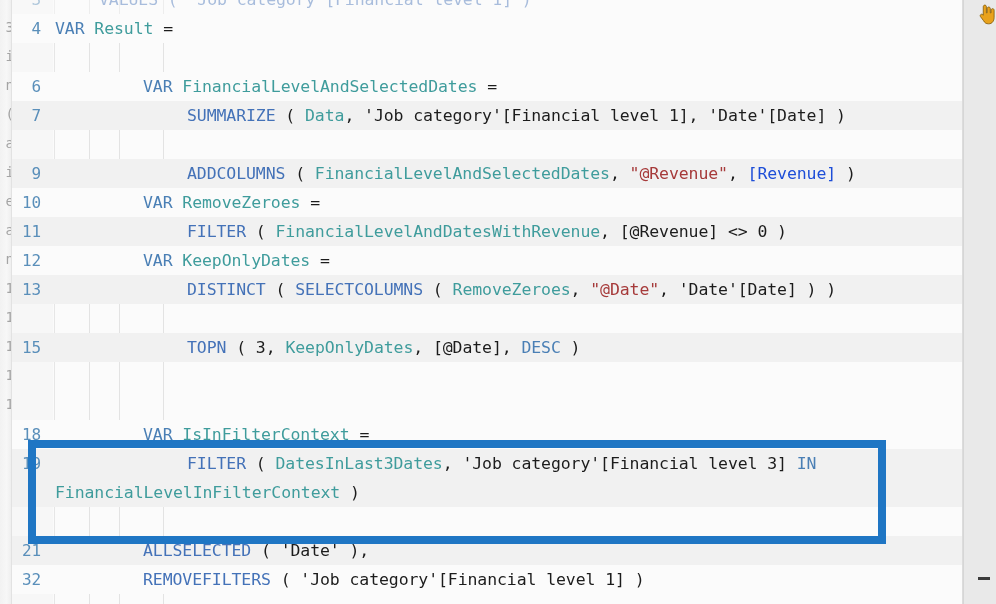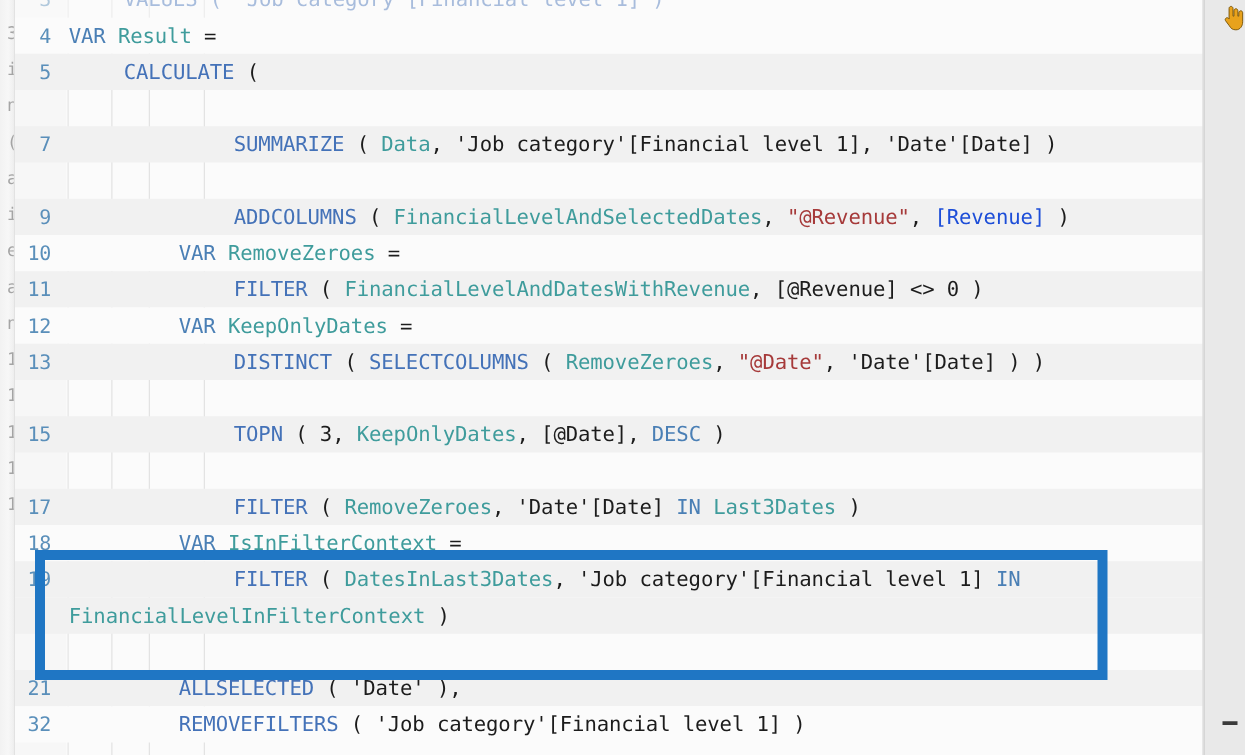--- a/index.html
+++ b/index.html
@@ -211,31 +211,30 @@
     <div class="indent-guide" style="left:78px"></div>
     <div class="indent-guide" style="left:108px"></div>
     <div class="indent-guide" style="left:152px"></div>
 
     <div class="gutter"></div>
     <div class="gutter-sep"></div>
 
     <div class="code-layer" id="code-layer">
         <div class="line white" style="top: -15px; opacity: 0.45;"><span class="num">3</span><span class="code fn" style="padding-left: 52px;">VALUES ( 'Job category'[Financial level 1] )</span></div>
         <div class="line white" style="top: 14px;"><span class="num">4</span><span class="code" style="padding-left: 8px;"><span class="kw">VAR</span><span class="txt"> </span><span class="var">Result</span><span class="txt"> = </span></span></div>
-        <div class="line alt" style="top: 43px;"><span class="num">5</span><span class="code" style="padding-left: 52px;"><span class="fn">CALCULATE</span><span class="txt"> (</span></span></div>
+        <div class="line white" style="top: 72px;"><span class="num">6</span><span class="code" style="padding-left: 96px;"><span class="kw">VAR</span><span class="txt"> </span><span class="var">FinancialLevelAndSelectedDates</span><span class="txt"> =</span></span></div>
         <div class="line alt" style="top: 101px;"><span class="num">7</span><span class="code" style="padding-left: 140px;"><span class="fn">SUMMARIZE</span><span class="txt"> ( </span><span class="var">Data</span><span class="txt">, 'Job category'[Financial level 1], 'Date'[Date] )</span></span></div>
         <div class="line alt" style="top: 159px;"><span class="num">9</span><span class="code" style="padding-left: 140px;"><span class="fn">ADDCOLUMNS</span><span class="txt"> ( </span><span class="var">FinancialLevelAndSelectedDates</span><span class="txt">, </span><span class="str">"@Revenue"</span><span class="txt">, </span><span class="meas">[Revenue]</span><span class="txt"> )</span></span></div>
         <div class="line white" style="top: 188px;"><span class="num">10</span><span class="code" style="padding-left: 96px;"><span class="kw">VAR</span><span class="txt"> </span><span class="var">RemoveZeroes</span><span class="txt"> =</span></span></div>
         <div class="line alt" style="top: 217px;"><span class="num">11</span><span class="code" style="padding-left: 140px;"><span class="fn">FILTER</span><span class="txt"> ( </span><span class="var">FinancialLevelAndDatesWithRevenue</span><span class="txt">, [@Revenue] &lt;&gt; </span><span class="numl">0</span><span class="txt"> )</span></span></div>
         <div class="line white" style="top: 246px;"><span class="num">12</span><span class="code" style="padding-left: 96px;"><span class="kw">VAR</span><span class="txt"> </span><span class="var">KeepOnlyDates</span><span class="txt"> =</span></span></div>
         <div class="line alt" style="top: 275px;"><span class="num">13</span><span class="code" style="padding-left: 140px;"><span class="fn">DISTINCT</span><span class="txt"> ( </span><span class="fn">SELECTCOLUMNS</span><span class="txt"> ( </span><span class="var">RemoveZeroes</span><span class="txt">, </span><span class="str">"@Date"</span><span class="txt">, 'Date'[Date] ) )</span></span></div>
         <div class="line alt" style="top: 333px;"><span class="num">15</span><span class="code" style="padding-left: 140px;"><span class="fn">TOPN</span><span class="txt"> ( </span><span class="numl">3</span><span class="txt">, </span><span class="var">KeepOnlyDates</span><span class="txt">, [@Date], </span><span class="kw">DESC</span><span class="txt"> )</span></span></div>
-        <div class="line alt" style="top: 391px;"><span class="num">17</span><span class="code" style="padding-left: 140px;"><span class="fn">FILTER</span><span class="txt"> ( </span><span class="var">RemoveZeroes</span><span class="txt">, 'Date'[Date] </span><span class="kw">IN</span><span class="txt"> </span><span class="var">Last3Dates</span><span class="txt"> )</span></span></div>
         <div class="line white" style="top: 420px;"><span class="num">18</span><span class="code" style="padding-left: 96px;"><span class="kw">VAR</span><span class="txt"> </span><span class="var">IsInFilterContext</span><span class="txt"> =</span></span></div>
-        <div class="line alt" style="top: 449px;"><span class="num">19</span><span class="code" style="padding-left: 140px;"><span class="fn">FILTER</span><span class="txt"> ( </span><span class="var">DatesInLast3Dates</span><span class="txt">, 'Job category'[Financial level 1] </span><span class="kw">IN</span></span></div>
+        <div class="line alt" style="top: 449px;"><span class="num">19</span><span class="code" style="padding-left: 140px;"><span class="fn">FILTER</span><span class="txt"> ( </span><span class="var">DatesInLast3Dates</span><span class="txt">, 'Job category'[Financial level 3] </span><span class="kw">IN</span></span></div>
         <div class="line alt" style="top: 478px;"><span class="num"></span><span class="code"><span class="var">FinancialLevelInFilterContext</span><span class="txt"> )</span></span></div>
         <div class="line alt" style="top: 536px;"><span class="num">21</span><span class="code" style="padding-left: 96px;"><span class="fn">ALLSELECTED</span><span class="txt"> ( 'Date' ),</span></span></div>
         <div class="line white" style="top: 565px;"><span class="num">32</span><span class="code" style="padding-left: 96px;"><span class="fn">REMOVEFILTERS</span><span class="txt"> ( 'Job category'[Financial level 1] )</span></span></div>
       </div>
   </div>
 
   <div class="right-divider"></div>
   <div class="right-strip"></div>
   <div class="collapse-dash"></div>
 

